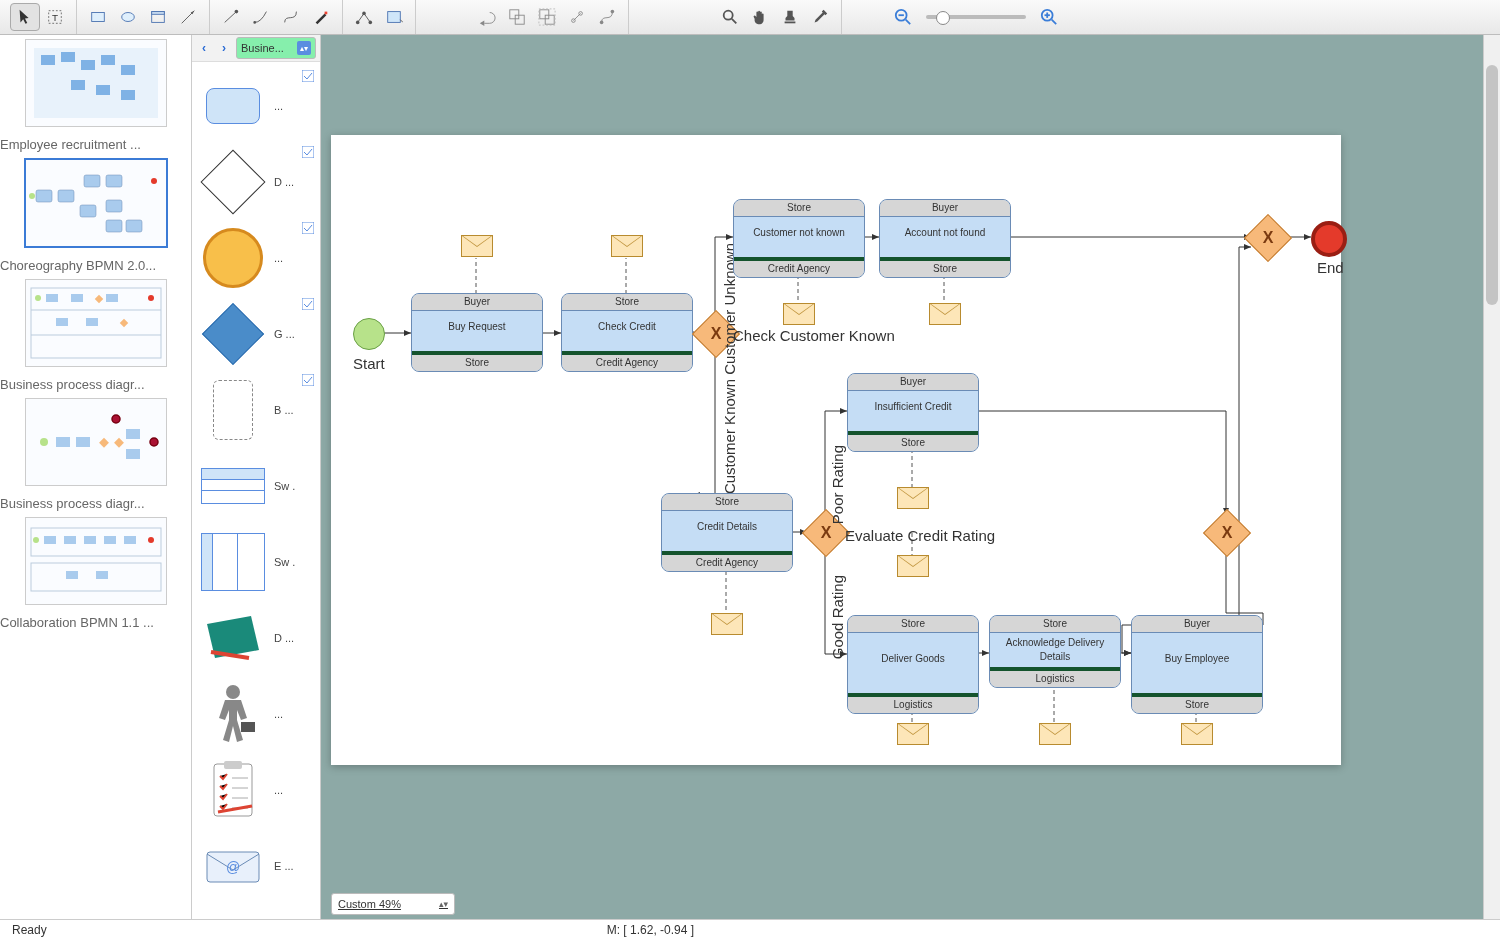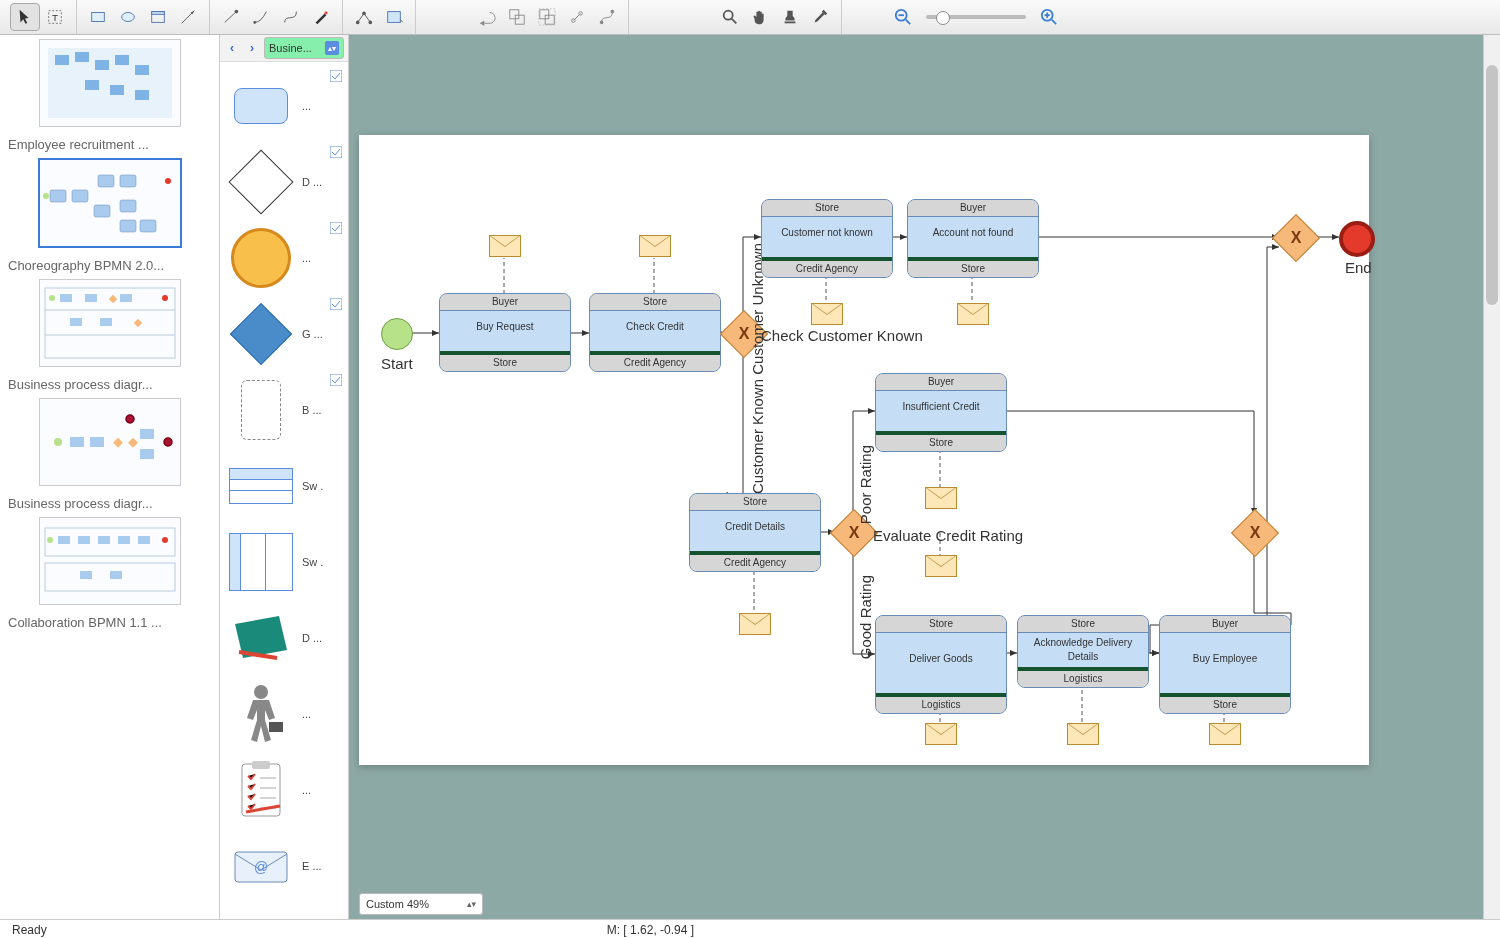--- a/index.html
+++ b/index.html
@@ -4,39 +4,39 @@
 <style>
 html,body{margin:0;padding:0;font-family:-apple-system,Helvetica,Arial,sans-serif;font-size:12px;color:#333;background:#f2f2f2;overflow:hidden;width:1500px;height:938px;}
 .toolbar{height:34px;background:linear-gradient(#fafafa,#e8e8e8);border-bottom:1px solid #bdbdbd;display:flex;align-items:center;padding:0 4px;gap:0;}
 .toolbar .grp{display:flex;align-items:center;gap:0;border-right:1px solid #ccc;padding:0 6px;height:100%;}
 .tbtn{width:28px;height:26px;border:1px solid transparent;border-radius:4px;display:flex;align-items:center;justify-content:center;cursor:pointer;}
 .tbtn.active{background:#e2e2e2;border-color:#aaa;}
 .tbtn svg{width:18px;height:18px;}
 .zoom-slider{width:100px;height:4px;background:#bbb;border-radius:2px;position:relative;margin:0 8px;}
 .zoom-slider::after{content:"";position:absolute;left:10px;top:-4px;width:12px;height:12px;border-radius:50%;background:#fff;border:1px solid #888;}
 .main{display:flex;height:calc(938px - 34px - 20px);}
-.left-panel{width:220px;background:#fff;border-right:1px solid #ccc;overflow:hidden;padding:4px 8px;box-sizing:border-box;}
+.left-panel{width:192px;background:#fff;border-right:1px solid #ccc;overflow:hidden;padding:4px 0;box-sizing:border-box;}
 .thumb{width:140px;height:86px;border:1px solid #ccc;margin:4px auto;background:#fafcff;position:relative;cursor:pointer;}
 .thumb.sel{border:2px solid #3b7bd6;}
 .thumb-lbl{font-size:13px;color:#666;margin:10px 0 6px 0;white-space:nowrap;overflow:hidden;text-overflow:ellipsis;}
 .shape-panel{width:128px;background:#fff;border-right:1px solid #ccc;display:flex;flex-direction:column;overflow:hidden;}
 .shape-hdr{height:26px;background:#f2f2f2;border-bottom:1px solid #ddd;display:flex;align-items:center;padding:0 4px;gap:4px;}
 .nav-arrow{width:16px;height:20px;display:flex;align-items:center;justify-content:center;cursor:pointer;color:#2a6bd4;font-weight:bold;}
 .combo{flex:1;height:20px;background:#86efac;border:1px solid #bbb;border-radius:3px;font-size:11px;display:flex;align-items:center;padding:0 4px;justify-content:space-between;cursor:pointer;}
 .combo .dd{width:14px;height:14px;background:#5a8de0;border-radius:2px;display:flex;align-items:center;justify-content:center;color:#fff;font-size:8px;}
 .shape-list{flex:1;overflow-y:auto;padding:6px 0;}
 .shape-row{display:flex;align-items:center;height:76px;padding:0 6px;gap:6px;position:relative;}
 .shape-cell{width:70px;height:64px;display:flex;align-items:center;justify-content:center;position:relative;}
 .shape-name{font-size:11px;color:#444;width:28px;white-space:nowrap;overflow:hidden;}
 .chk{position:absolute;top:2px;right:6px;width:12px;height:12px;}
 .canvas-wrap{flex:1;background:#8da9a6;position:relative;overflow:hidden;}
 .canvas{position:absolute;left:10px;top:100px;width:1010px;height:630px;background:#fff;box-shadow:0 2px 8px rgba(0,0,0,.25);}
 .scroll-v{position:absolute;right:0;top:0;width:16px;height:100%;background:#f0f0f0;border-left:1px solid #ccc;}
 .scroll-v .thumb-bar{position:absolute;left:2px;right:2px;top:30px;height:240px;background:#c4c4c4;border-radius:6px;}
-.zoom-ctrl{position:absolute;left:10px;bottom:4px;width:110px;height:20px;background:#fff;border:1px solid #bbb;border-radius:3px;font-size:11px;display:flex;align-items:center;padding:0 6px;justify-content:space-between;cursor:pointer;}
+.zoom-ctrl{position:absolute;left:10px;bottom:4px;width:110px;height:20px;background:#fff;border:1px solid #bbb;border-radius:3px;font-size:11px;display:flex;align-items:center;padding:0 6px;justify-content:space-between;cursor:pointer;text-decoration:underline;}
 .statusbar{height:20px;background:#fff;border-top:1px solid #ccc;display:flex;align-items:center;font-size:12px;padding:0 12px;gap:200px;}
 
 .task{position:absolute;width:130px;border:1px solid #6a8bb5;border-radius:8px;overflow:hidden;background:#c5ddf5;font-size:10px;text-align:center;}
 .task .band-top,.task .band-bot{height:16px;line-height:16px;background:#d6d6d6;font-size:10px;border-bottom:1px solid #6a8bb5;}
 .task .band-bot{border-top:4px solid #14532d;border-bottom:none;}
 .task .body{padding:10px 4px;min-height:20px;}
 .task.h3 .body{padding:20px 4px;}
 .env{position:absolute;width:30px;height:20px;border:1.5px solid #b88b2f;background:#fde6b8;}
 .env::before{content:"";position:absolute;left:0;top:0;width:0;height:0;border-left:15px solid transparent;border-right:15px solid transparent;border-top:11px solid #b88b2f;opacity:.9;}
 .env::after{content:"";position:absolute;left:1px;top:0;width:0;height:0;border-left:14px solid transparent;border-right:14px solid transparent;border-top:10px solid #fde6b8;}

